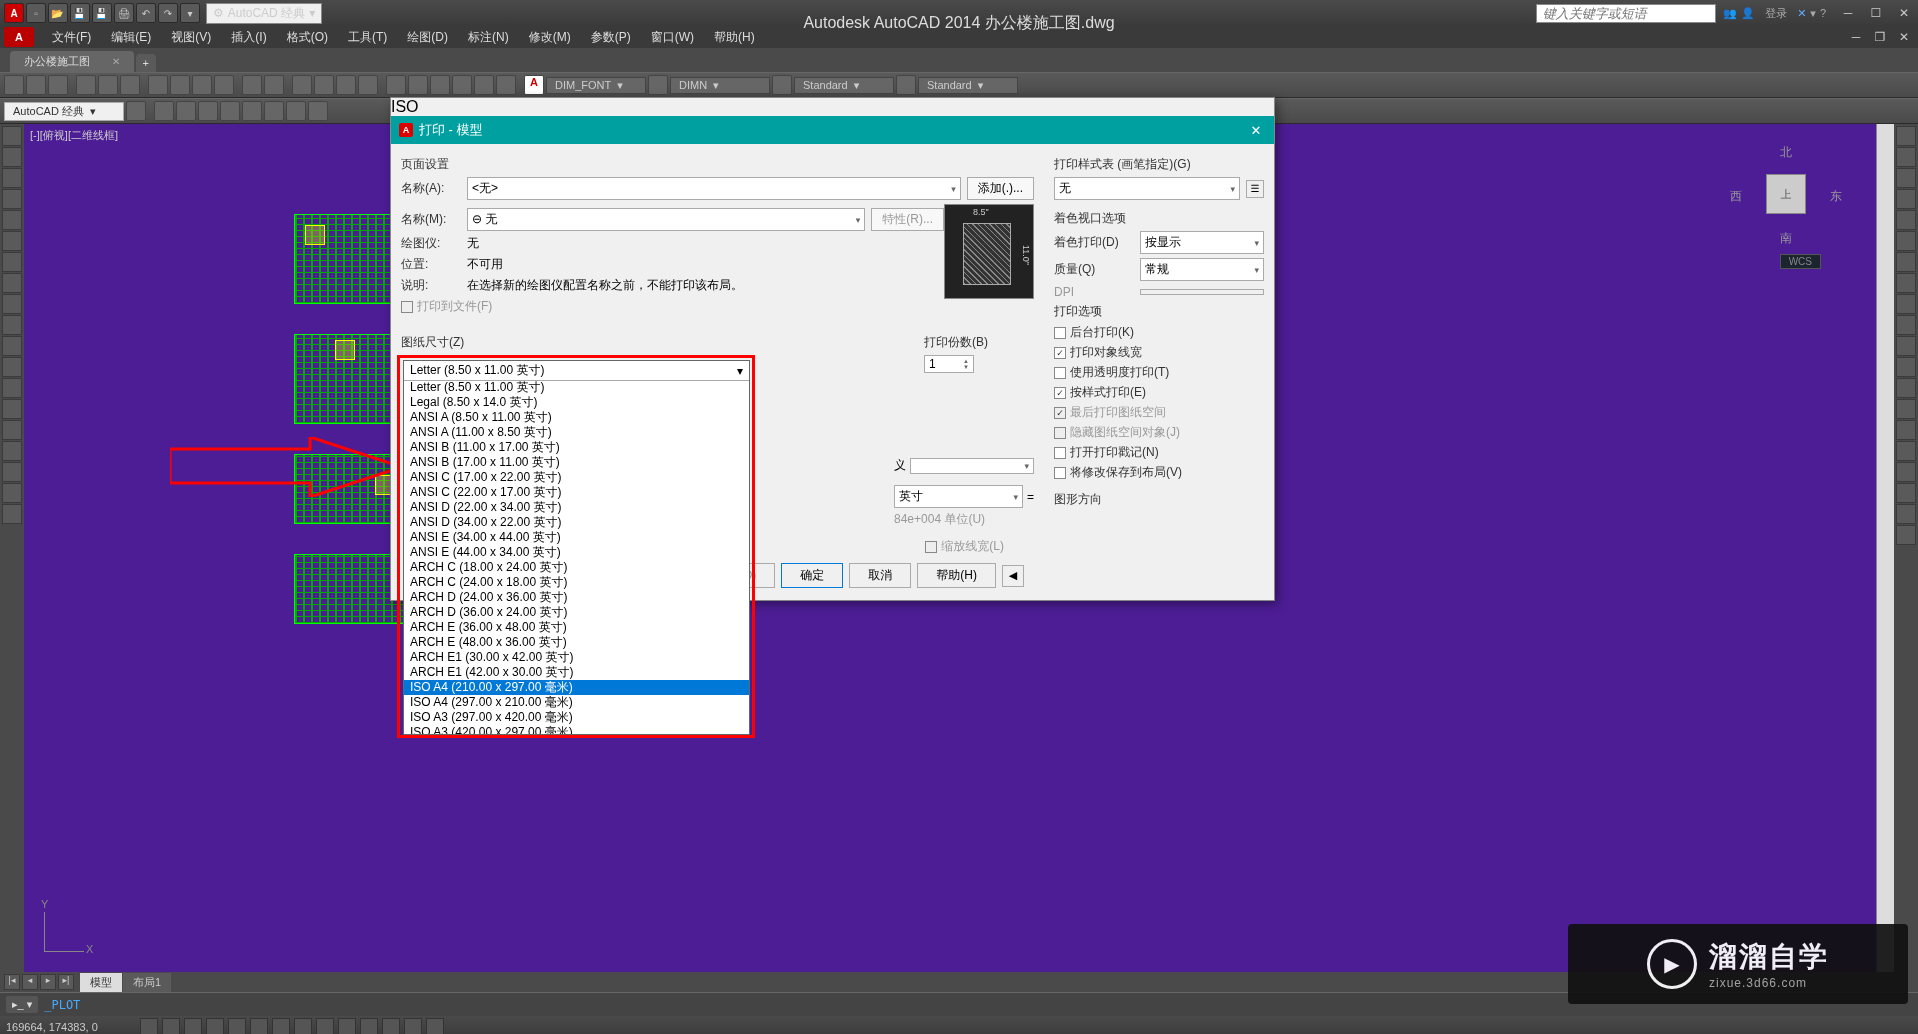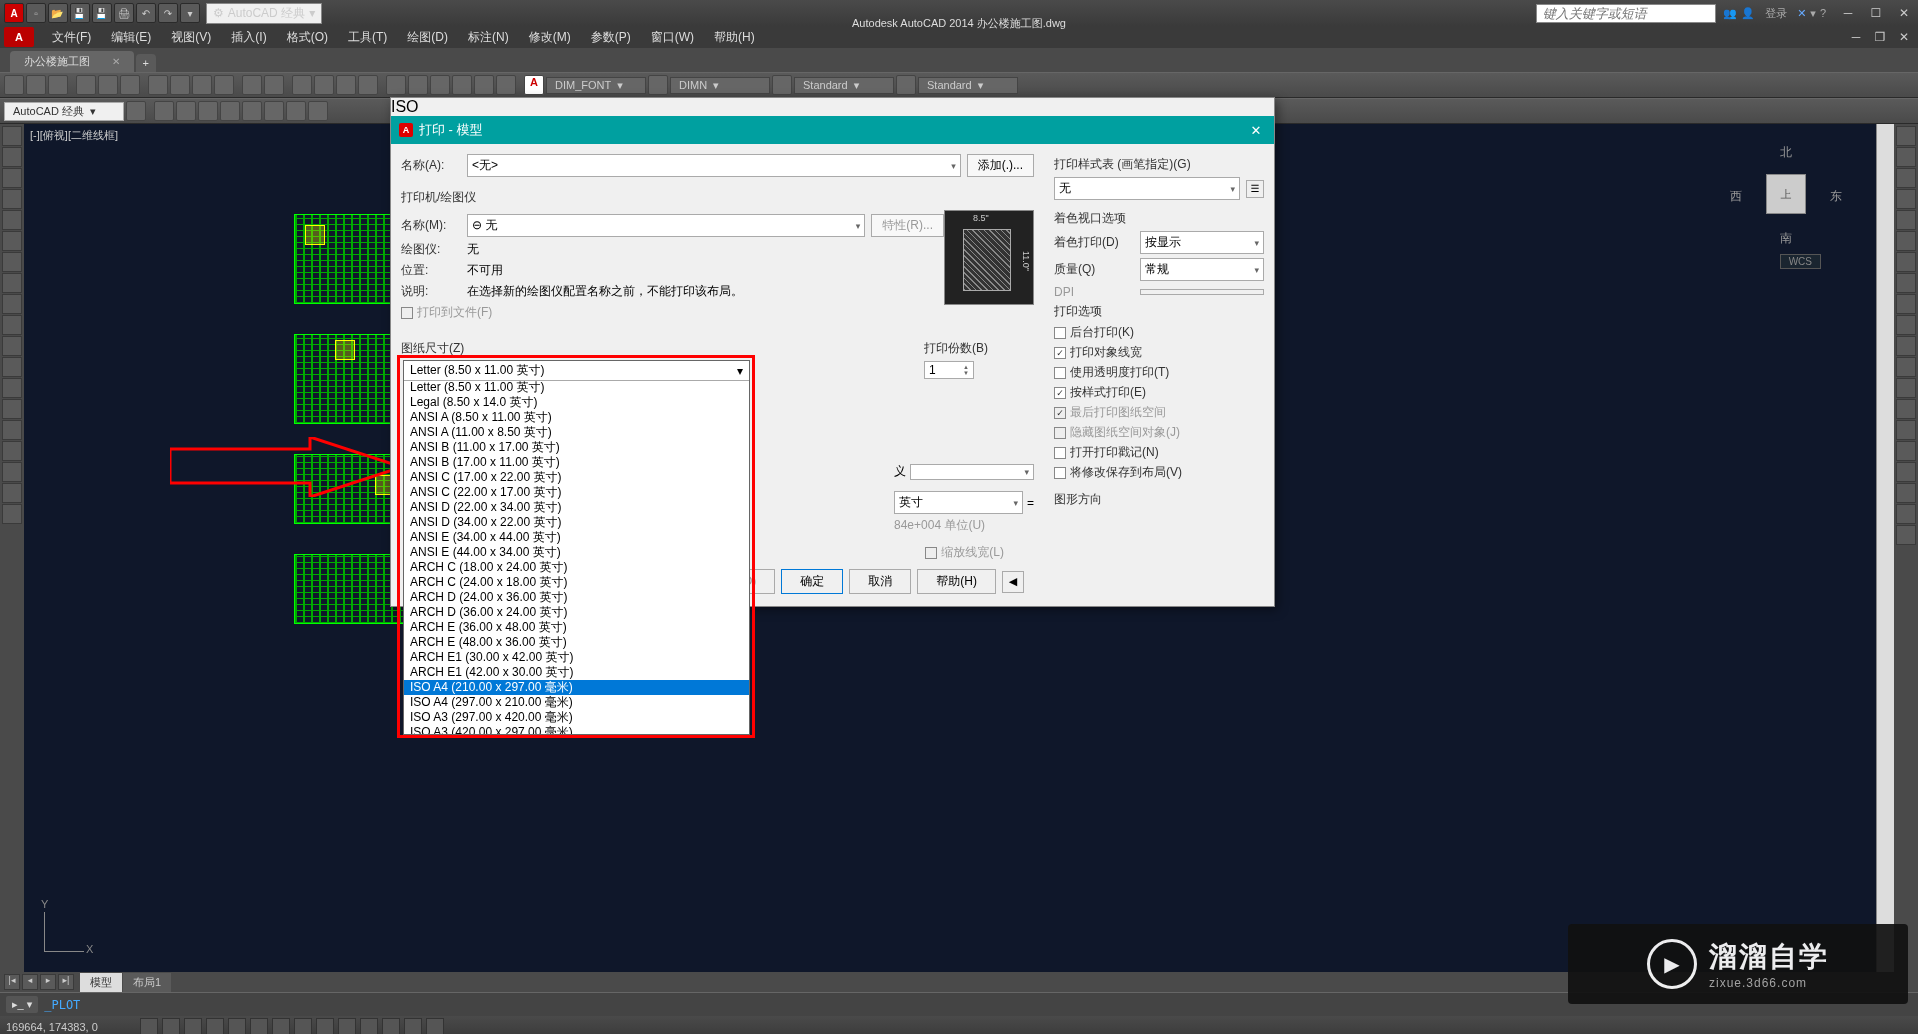--- a/index.html
+++ b/index.html
@@ -3,21 +3,21 @@
 <meta charset="utf-8">
 <style>
 * { box-sizing: border-box; margin: 0; padding: 0; font-family: "Microsoft YaHei", "SimSun", sans-serif; }
 body { background: #333; overflow: hidden; width: 1918px; height: 1034px; position: relative; }
 
 
 .titlebar { height: 26px; background: linear-gradient(#4a4a4a, #3a3a3a); display: flex; align-items: center; padding: 0 4px; color: #ccc; font-size: 12px; }
 .qat { display: flex; gap: 2px; align-items: center; }
 .qat-btn { width: 20px; height: 20px; background: #5a5a5a; border: 1px solid #2a2a2a; border-radius: 2px; display: flex; align-items: center; justify-content: center; font-size: 10px; color: #ccc; cursor: pointer; }
 .workspace-sel { background: #f0f0f0; border: 1px solid #888; padding: 1px 6px; margin-left: 6px; font-size: 12px; display: flex; align-items: center; gap: 4px; }
-.app-title { position: absolute; left: 50%; transform: translateX(-50%); color: #ddd; font-size: 11px; margin-top: 20px; }
+.app-title { position: absolute; left: 50%; transform: translateX(-50%); color: #ddd; font-size: 16px; margin-top: 20px; }
 .search-box { margin-left: auto; background: #fff; border: 1px solid #888; padding: 1px 6px; width: 180px; font-size: 13px; color: #999; font-style: italic; }
 .login-area { display: flex; gap: 4px; align-items: center; margin-left: 8px; color: #aaa; font-size: 11px; }
 .login-btn { padding: 1px 6px; }
 .win-controls { display: flex; gap: 8px; margin-left: 12px; }
 .win-btn { width: 20px; height: 16px; display: flex; align-items: center; justify-content: center; color: #ccc; font-size: 12px; }
 
 
 .menubar { height: 22px; background: #3a3a3a; display: flex; align-items: center; padding: 0 4px; }
 .menu-app { width: 30px; height: 20px; background: #b00; border-radius: 2px; display: flex; align-items: center; justify-content: center; color: #fff; font-weight: bold; font-size: 11px; margin-right: 8px; }
 .menu-item { padding: 2px 10px; color: #ddd; font-size: 12px; cursor: pointer; }
@@ -33,21 +33,21 @@
 .toolbar-row { height: 26px; background: linear-gradient(#5a5a5a, #4a4a4a); border-top: 1px solid #666; border-bottom: 1px solid #2a2a2a; display: flex; align-items: center; padding: 0 4px; gap: 2px; }
 .tb-btn { width: 20px; height: 20px; background: #666; border: 1px solid #444; border-radius: 2px; }
 .tb-sep { width: 4px; }
 .tb-combo { background: #666; border: 1px solid #444; padding: 1px 8px; color: #ccc; font-size: 11px; display: flex; align-items: center; gap: 6px; min-width: 100px; }
 .tb-combo.light { background: #f0f0f0; color: #333; border-color: #aaa; }
 
 
 .main-area { position: relative; height: calc(100% - 26px - 22px - 24px - 26px - 26px - 20px - 22px - 20px); display: flex; }
 .left-tools { width: 24px; background: #4a4a4a; display: flex; flex-direction: column; gap: 1px; padding: 2px; }
 .lt-btn { width: 20px; height: 20px; background: #5a5a5a; border: 1px solid #3a3a3a; }
-.canvas { flex: 1; background: #0f172a; position: relative; }
+.canvas { flex: 1; background: #4c1d95; position: relative; }
 .viewport-label { position: absolute; top: 4px; left: 6px; color: #ccc; font-size: 11px; }
 .right-tools { width: 24px; background: #4a4a4a; display: flex; flex-direction: column; gap: 1px; padding: 2px; }
 .nav-cube { position: absolute; top: 20px; right: 40px; width: 100px; height: 120px; }
 .cube-face { position: absolute; top: 30px; left: 30px; width: 40px; height: 40px; background: #ccc; border: 1px solid #888; display: flex; align-items: center; justify-content: center; font-size: 11px; color: #555; }
 .cube-dir { position: absolute; color: #999; font-size: 12px; }
 .wcs-label { position: absolute; top: 130px; right: 55px; background: #1a2530; border: 1px solid #555; color: #888; font-size: 10px; padding: 1px 8px; }
 
 
 .ucs { position: absolute; bottom: 20px; left: 20px; }
 .ucs-line { position: absolute; background: #888; }
@@ -390,30 +390,30 @@
 </div>
 
 <div class="dialog">ISO
   <div class="dlg-title">
     <div class="dlg-title-icon">A</div>
     <span>打印 - 模型</span>
     <span class="dlg-close">✕</span>
   </div>
   <div class="dlg-body">
     <div class="dlg-left">
+      <div class="group-label">页面设置</div>
       <div class="form-row">
         <span class="form-label">名称(A):</span>
         <div class="combo">
             <span>&lt;无&gt;</span>
             <span class="dn">▾</span>
           </div>
         <button class="btn">添加(.)...</button>
       </div>
 
-      <div class="group-label" style="margin-top:12px">打印机/绘图仪</div>
       <div style="display:flex">
         <div style="flex:1">
           <div class="form-row">
             <span class="form-label">名称(M):</span>
             <div class="combo">
                 <span>⊖ <span>无</span></span>
                 <span class="dn">▾</span>
               </div>
             <button class="btn disabled">特性(R)...</button>
           </div>

